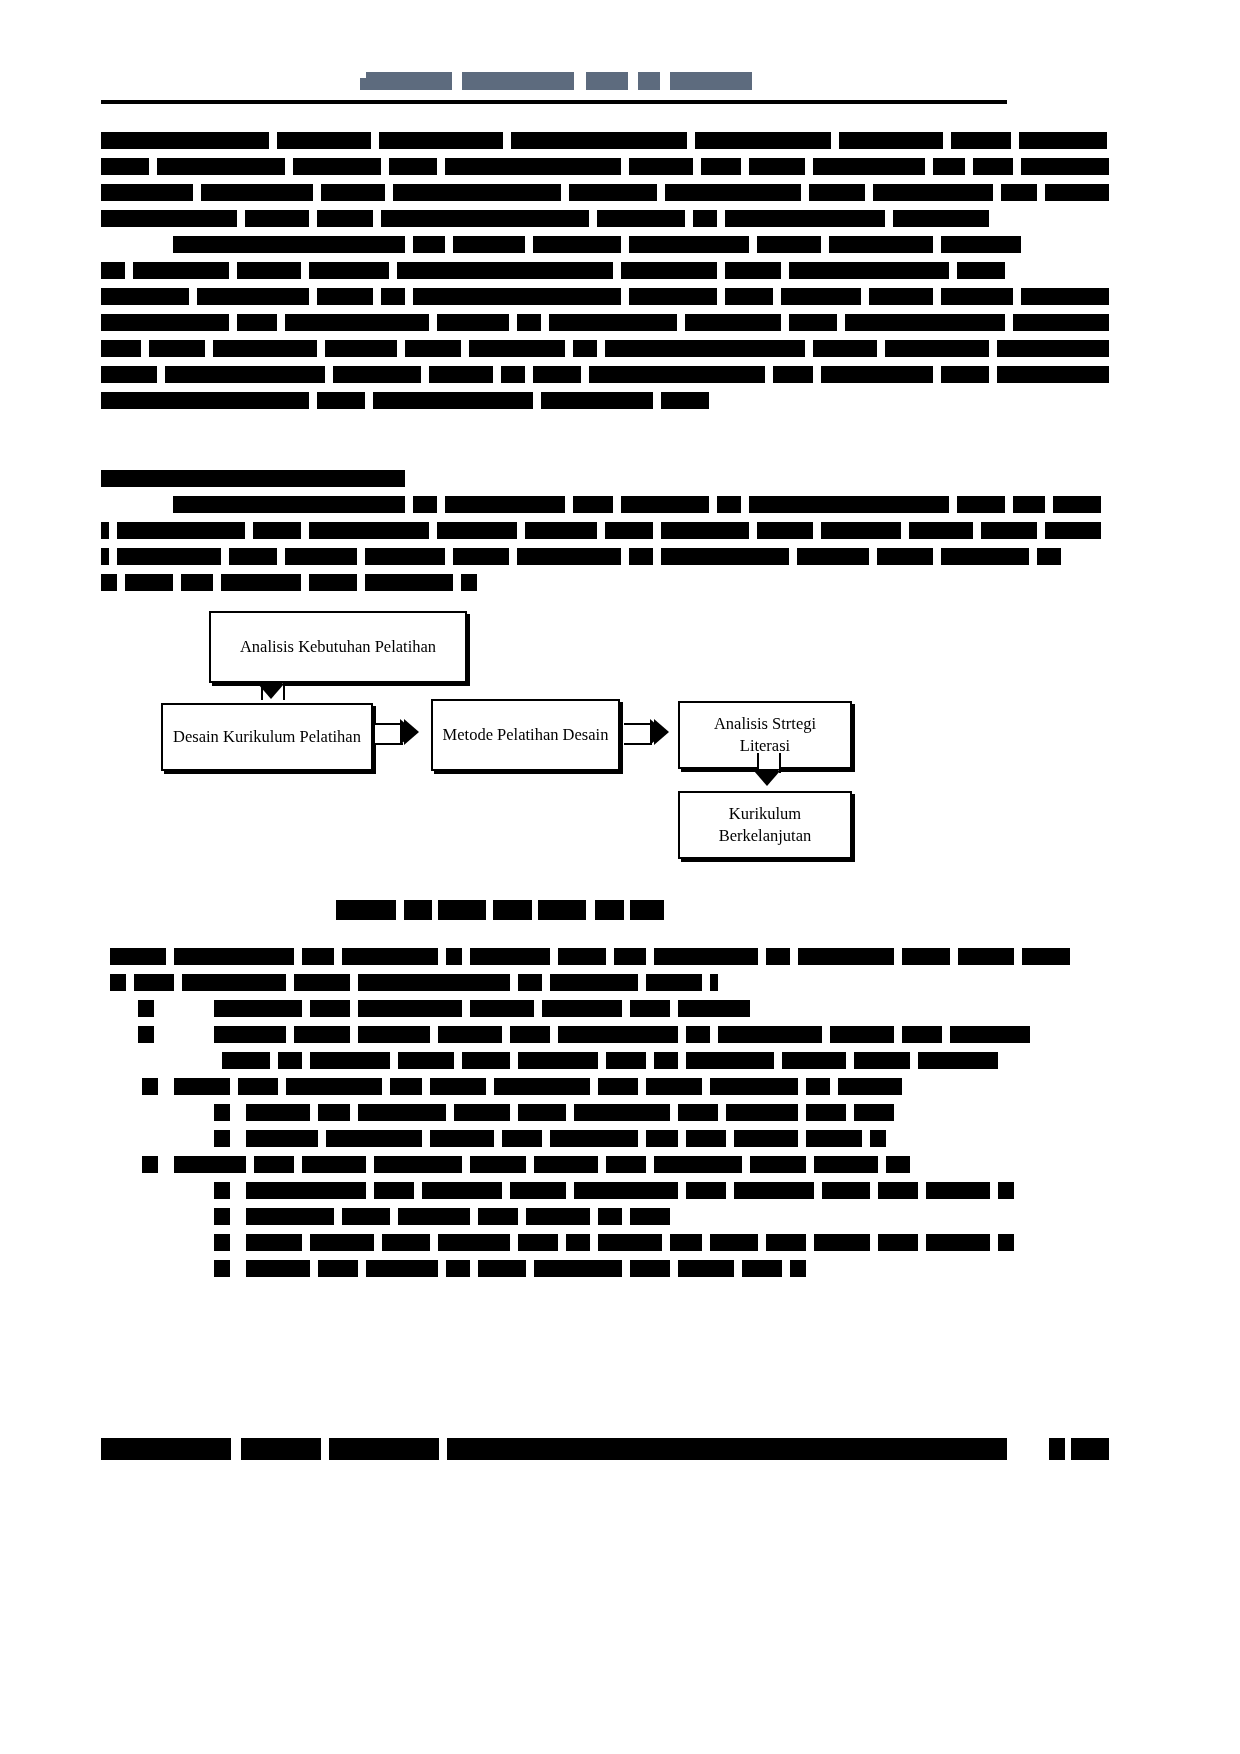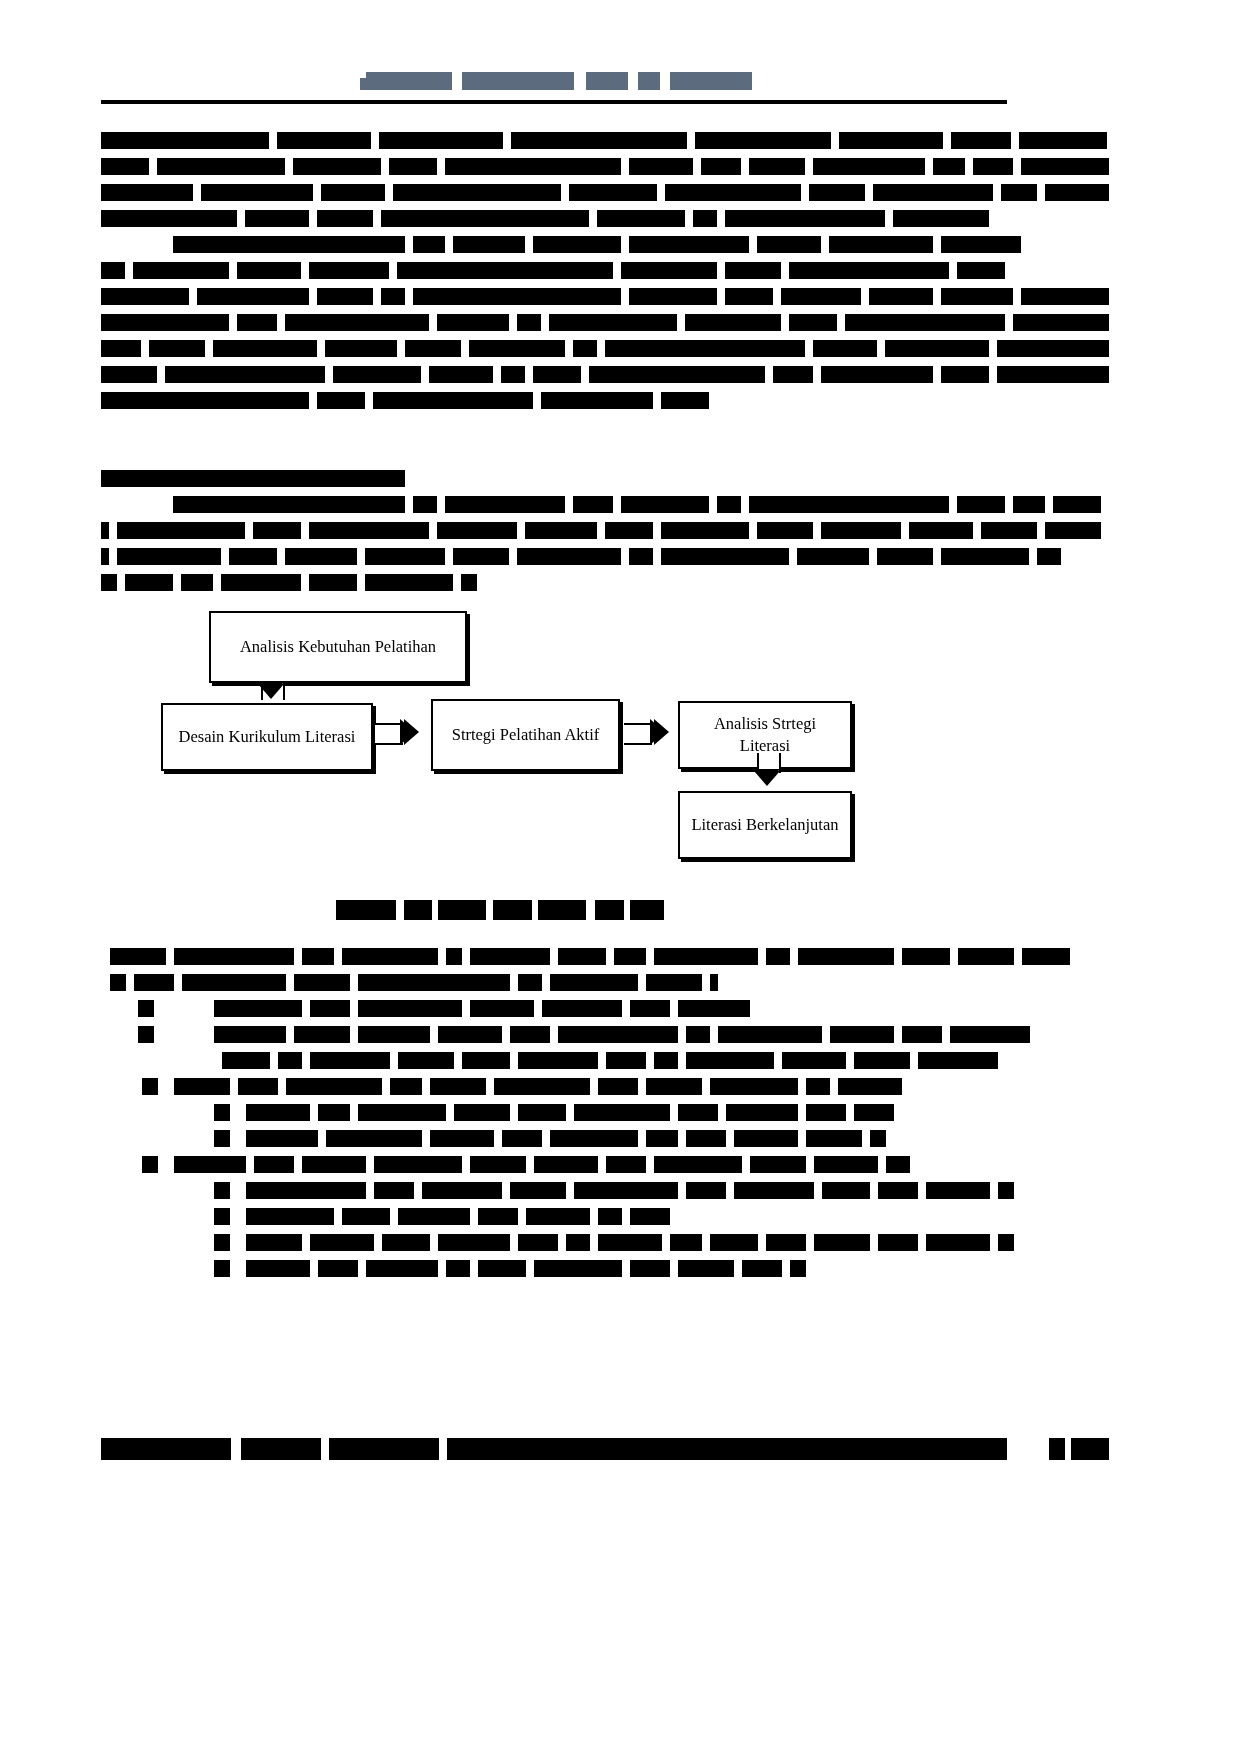--- a/index.html
+++ b/index.html
@@ -327,51 +327,51 @@
     </div>
 
     <div>
       <div class="arr-shaft-v" style="left:261px; top:683px; width:20px; height:17px;"></div>
       <div class="arr-head-v" style="left:258px; top:682px;"></div>
       <div class="arr-head-v" style="left:258px; top:684px;"></div>
 
     </div>
 
     <div class="fbox" id="box-desain" style="left: 161px; top: 703px; width: 212px; height: 68px;">
-      <span>Desain Kurikulum Literasi</span>
+      <span>Desain Kurikulum Pelatihan</span>
     </div>
 
     <div>
       <div class="arr-shaft-h" style="left:375px; top:723px; width:28px; height:18px;"></div>
       <div class="arr-head-h" style="left:400px; top:719px;"></div>
       <div class="arr-head-h" style="left:404px; top:719px;"></div>
     </div>
 
     <div class="fbox" id="box-metode" style="left: 431px; top: 699px; width: 189px; height: 72px;">
-      <span>Strtegi Pelatihan Aktif</span>
+      <span>Metode Pelatihan Desain</span>
     </div>
 
     <div>
       <div class="arr-shaft-h" style="left:624px; top:723px; width:28px; height:18px;"></div>
       <div class="arr-head-h" style="left:650px; top:719px;"></div>
       <div class="arr-head-h" style="left:654px; top:719px;"></div>
     </div>
 
     <div class="fbox" id="box-penerapan" style="left: 678px; top: 701px; width: 174px; height: 68px;">
       <span>Analisis Strtegi Literasi</span>
     </div>
 
     <div>
       <div class="arr-shaft-v" style="left:757px; top:753px; width:20px; height:20px;"></div>
       <div class="arr-head-v" style="left:754px; top:769px;"></div>
       <div class="arr-head-v" style="left:754px; top:771px;"></div>
     </div>
 
     <div class="fbox" id="box-berkelanjutan" style="left: 678px; top: 791px; width: 174px; height: 68px;">
-      <span>Literasi Berkelanjutan</span>
+      <span>Kurikulum Berkelanjutan</span>
     </div>
 
   </div>
 
   <div class="sec-head" id="sec-head" style="left: 336px; top: 900px; width: 328px; height: 20px; background: rgb(0, 0, 0); position: absolute;">
       <div style="position: absolute; left: 60px; top: 0px; width: 8px; height: 20px; background: rgb(255, 255, 255);"></div>
       <div style="position: absolute; left: 96px; top: 0px; width: 6px; height: 20px; background: rgb(255, 255, 255);"></div>
       <div style="position: absolute; left: 150px; top: 0px; width: 7px; height: 20px; background: rgb(255, 255, 255);"></div>
       <div style="position: absolute; left: 196px; top: 0px; width: 6px; height: 20px; background: rgb(255, 255, 255);"></div>
       <div style="position: absolute; left: 250px; top: 0px; width: 9px; height: 20px; background: rgb(255, 255, 255);"></div>

